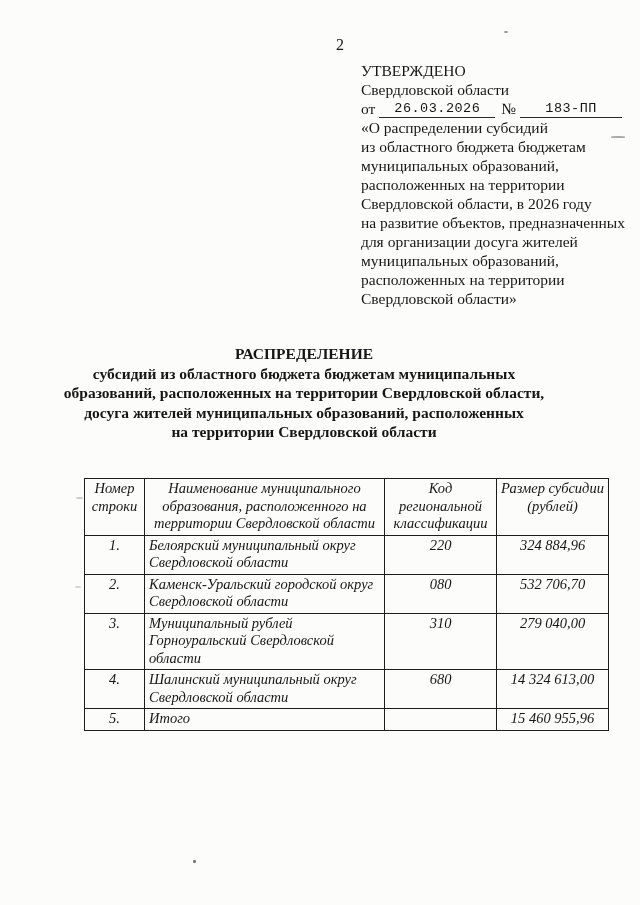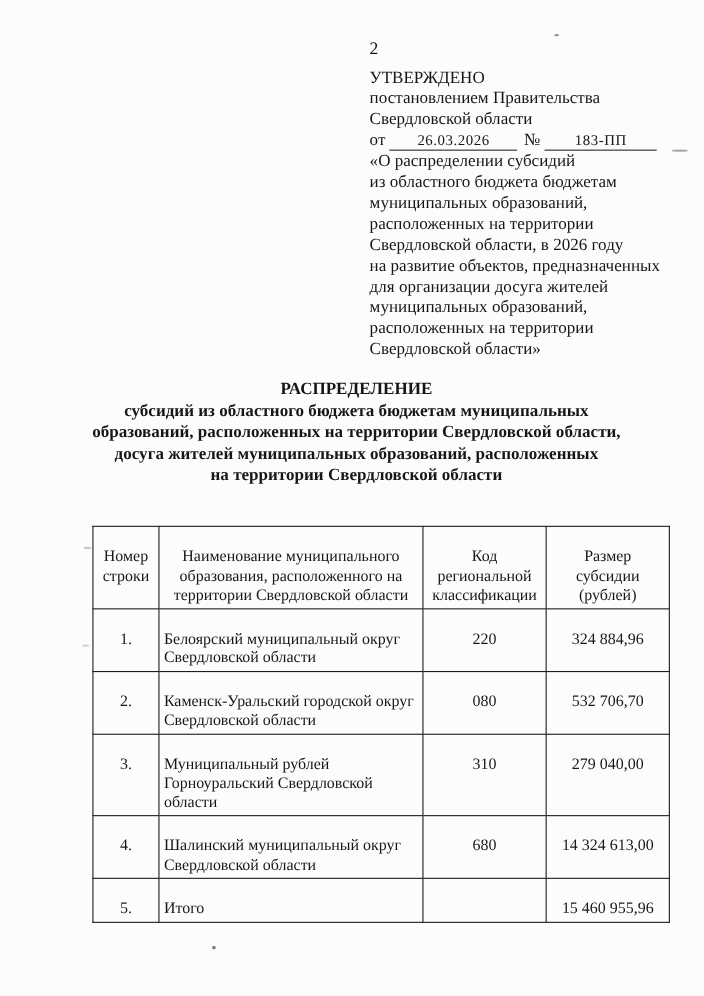--- a/index.html
+++ b/index.html
@@ -20,53 +20,53 @@
   .page-number {
     position: absolute;
     left: 336px;
     top: 36px;
     font-size: 16px;
   }
 
   
   .approval-block {
     position: absolute;
-    left: 336px;
+    left: 361px;
     top: 61px;
     width: 278px;
     font-size: 15.5px;
     line-height: 19px;
   }
   .approval-block .line {
     white-space: nowrap;
   }
   .date-line {
     display: flex;
     align-items: flex-end;
     white-space: nowrap;
     height: 19px;
   }
   .date-line .lbl {
     padding-right: 4px;
   }
   .date-line .fill {
     border-bottom: 1.3px solid #2a2a2a;
     text-align: center;
-    font-family: Liberation Serif, serif;
+    font-family: Liberation Mono, monospace;
     font-size: 13.5px;
     line-height: 17px;
     letter-spacing: 0.5px;
   }
   .date-line .fill-date { width: 116px; margin-right: 6px; }
   .date-line .fill-num  { width: 102px; }
 
   
   .doc-title {
     position: absolute;
-    left: 44px;
+    left: 24px;
     top: 344px;
     width: 560px;
     text-align: center;
     font-weight: bold;
     font-size: 15.5px;
     line-height: 19.5px;
   }
 
   
   .dist-table {
@@ -75,22 +75,23 @@
     top: 478px;
     width: 524px;
     border-collapse: collapse;
     table-layout: fixed;
     font-size: 14.5px;
     line-height: 17.5px;
   }
   .dist-table td, .dist-table th {
     border: 1.6px solid #1d1d1d;
     vertical-align: top;
-    padding: 19px 4px 2px 4px;
+    padding: 1px 4px 2px 4px;
     font-weight: normal;
+    font-style: italic;
   }
   .dist-table th { text-align: center; }
   .col-num  { width: 60px; }
   .col-name { width: 240px; }
   .col-code { width: 112px; }
   .col-amt  { width: 112px; }
   .cell-num  { text-align: center; }
   .cell-name { text-align: left; padding-left: 7px; }
   .cell-code { text-align: center; }
   .cell-amt  { text-align: center; white-space: nowrap; margin-top: 48px; }
@@ -113,21 +114,20 @@
 <div class="page-number">2</div>
 
 <div class="artifact a1"></div>
 <div class="artifact a2"></div>
 <div class="artifact a3"></div>
 <div class="artifact a4"></div>
 <div class="artifact a5"></div>
 
 <div class="approval-block">
   <div class="line">УТВЕРЖДЕНО</div>
-  <div class="line">постановлением Правительства</div>
   <div class="line">Свердловской области</div>
   <div class="date-line">
     <span class="lbl">от</span>
     <span class="fill fill-date">26.03.2026</span>
     <span class="lbl">№</span>
     <span class="fill fill-num">183-ПП</span>
   </div>
   <div class="line">«О распределении субсидий</div>
   <div class="line">из областного бюджета бюджетам</div>
   <div class="line">муниципальных образований,</div>

